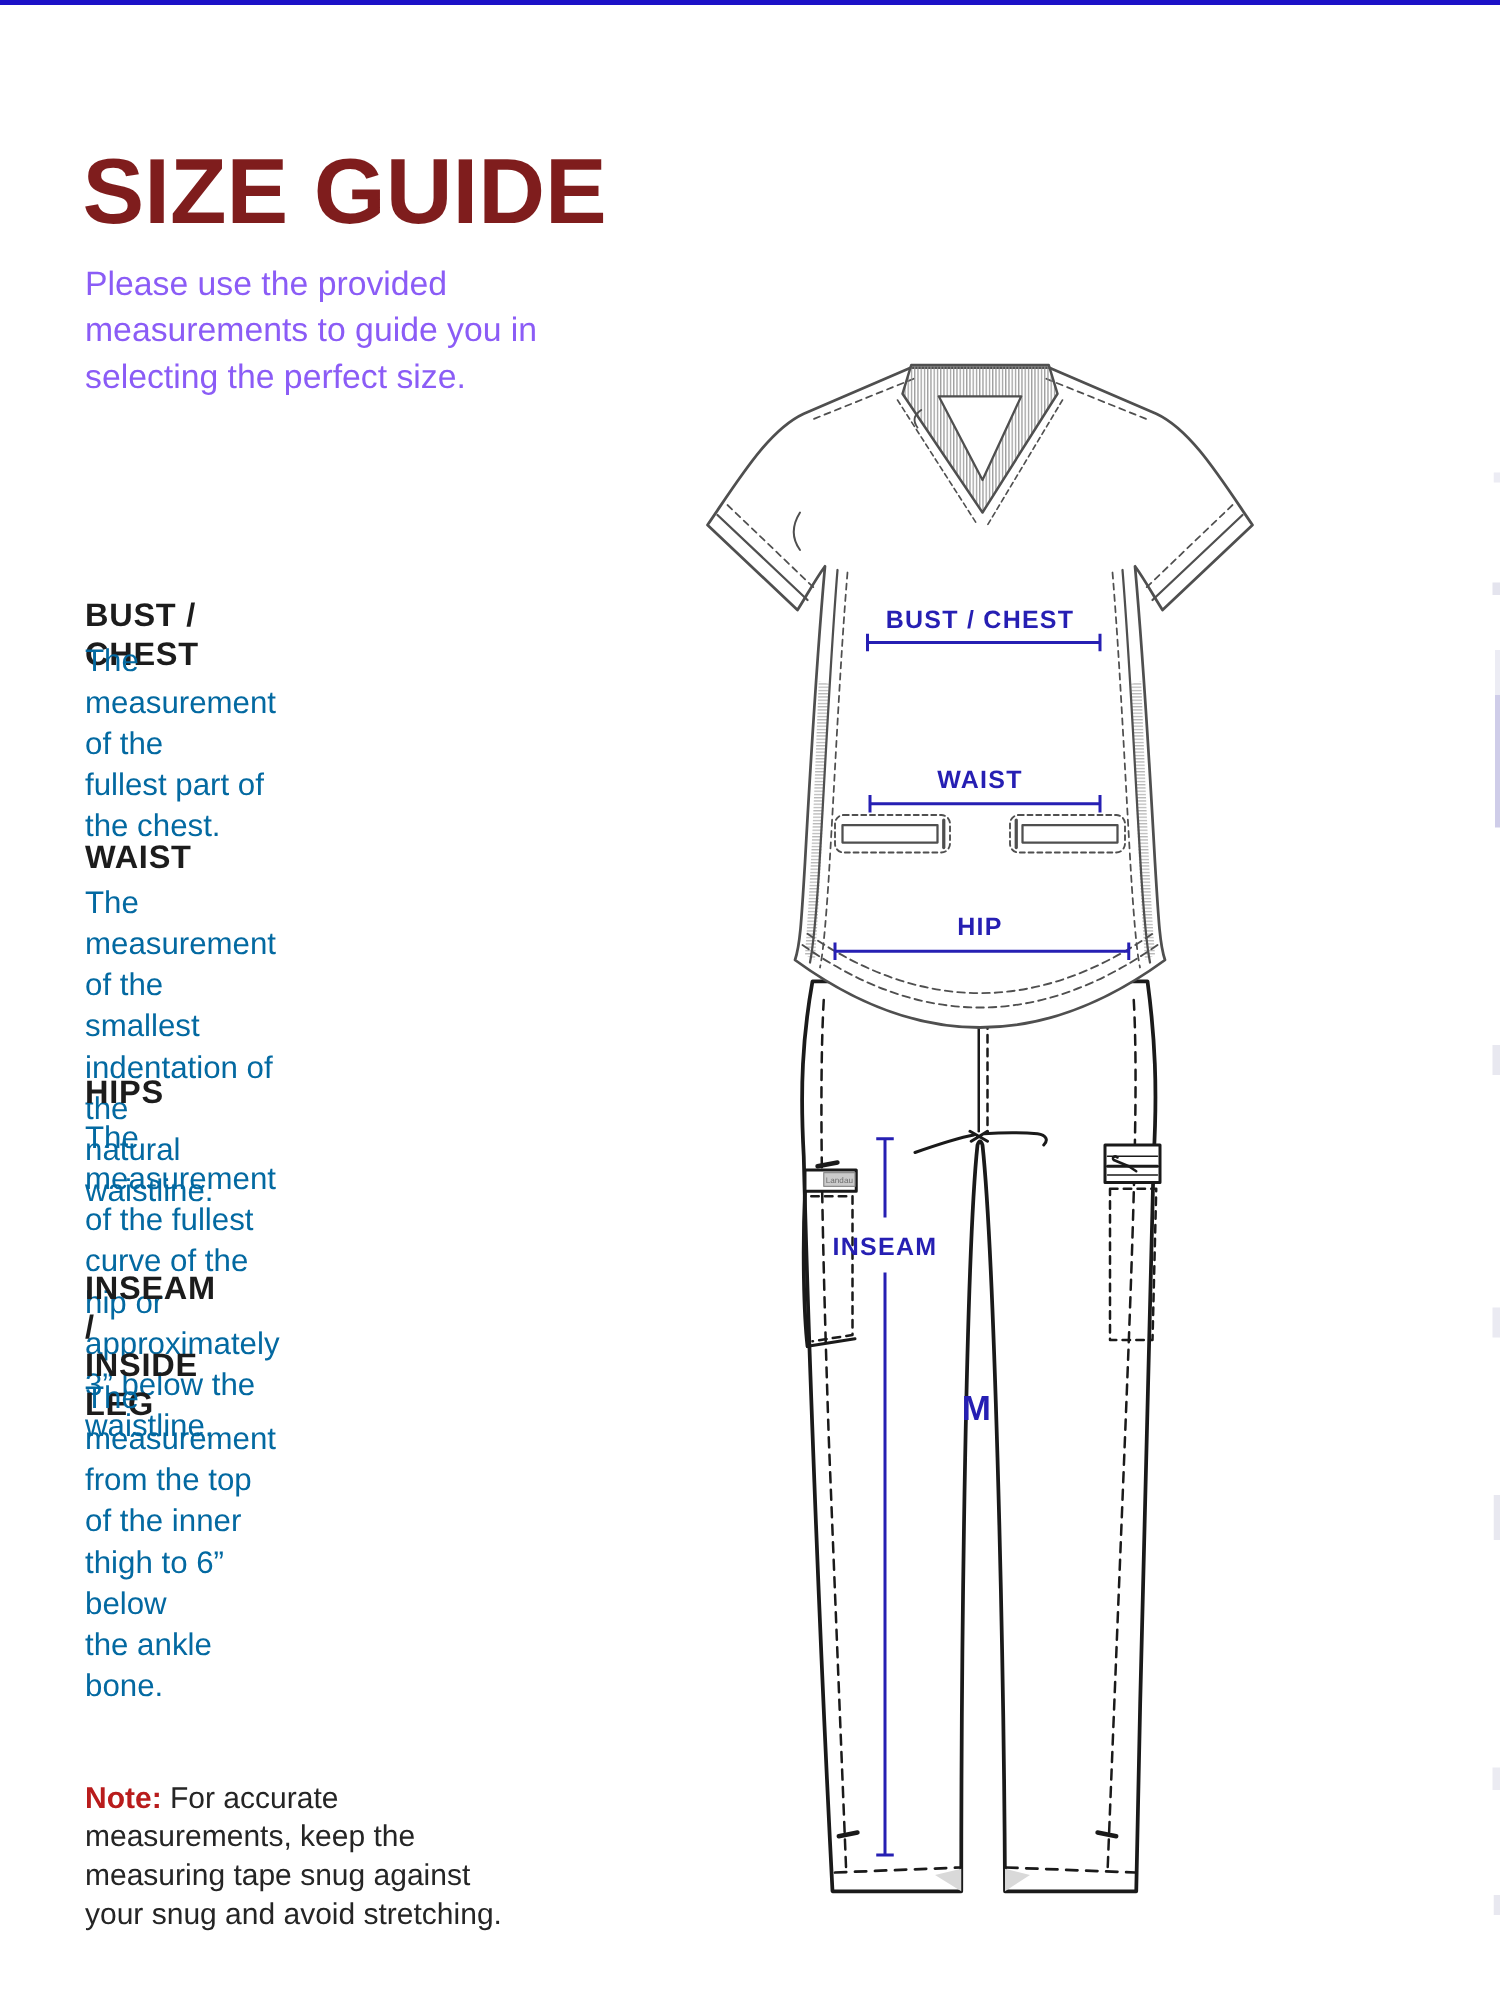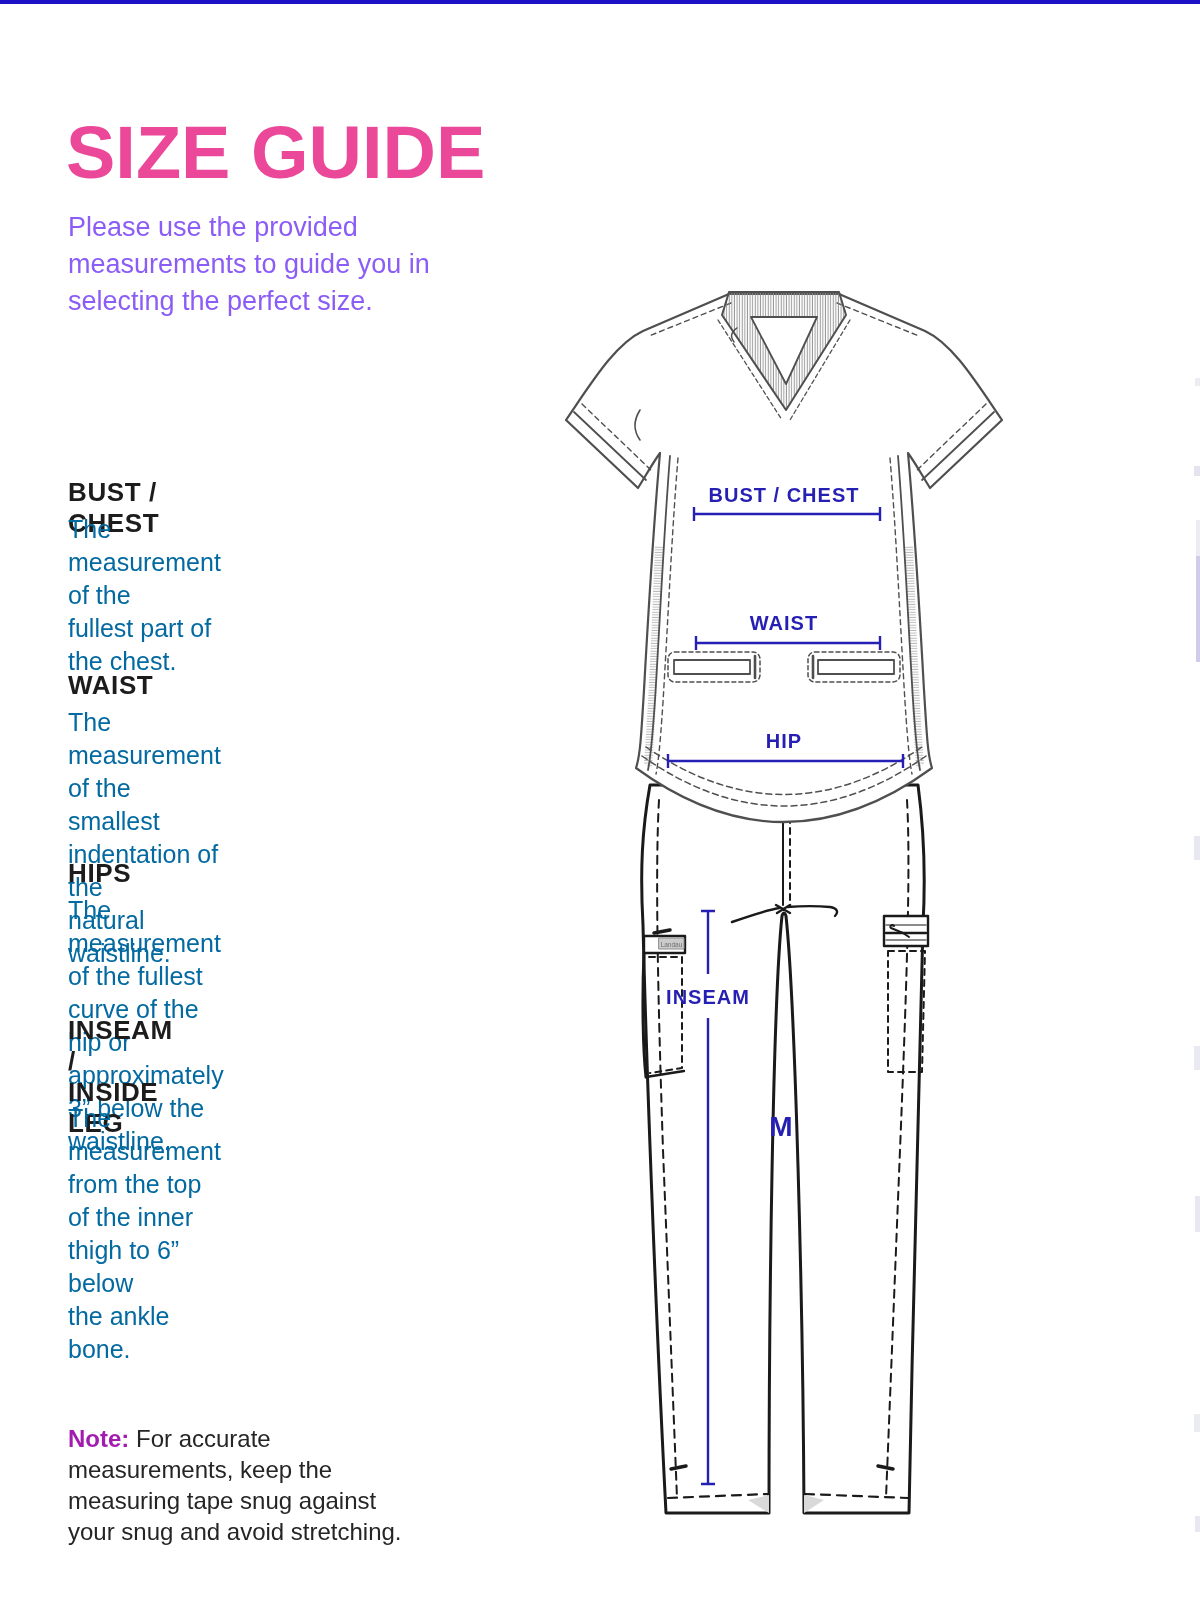--- a/index.html
+++ b/index.html
@@ -3,37 +3,37 @@
 <meta charset="utf-8">
 <style>
   html,body{margin:0;padding:0;}
   body{
     width:1200px;height:1600px;position:relative;background:#ffffff;
     font-family:"Liberation Sans","DejaVu Sans",sans-serif;overflow:hidden;
   }
   .abs{position:absolute;}
   .page-title{
     left:66px;top:64px;font-size:74px;font-weight:800;letter-spacing:0;
-    color:#ec4899;line-height:1.05;
+    color:#7f1d1d;line-height:1.05;
   }
   .intro{
     left:68px;top:182px;font-size:27px;line-height:37px;color:#8b5cf6;
     white-space:pre-line;
   }
   .sec-heading{
     left:68px;font-size:26px;font-weight:700;letter-spacing:.6px;color:#1c1c1c;
   }
   .sec-body{
     left:68px;font-size:25px;line-height:33px;color:#0369a1;white-space:pre-line;
   }
   .note{
     left:68px;top:1399px;font-size:24px;line-height:31px;color:#252525;
     white-space:pre-line;max-width:420px;
   }
-  .note b{font-weight:700;color:#a21caf;}
+  .note b{font-weight:700;color:#b91c1c;}
   svg text{font-family:"Liberation Sans","DejaVu Sans",sans-serif;}
   .edge-artifact{position:absolute;pointer-events:none;}
 </style>
 </head>
 <body>
 
 <svg class="abs" style="left:0;top:0" width="1200" height="4">
   <rect x="0" y="0" width="1200" height="4" fill="#1c11c7"></rect>
 </svg>
 

